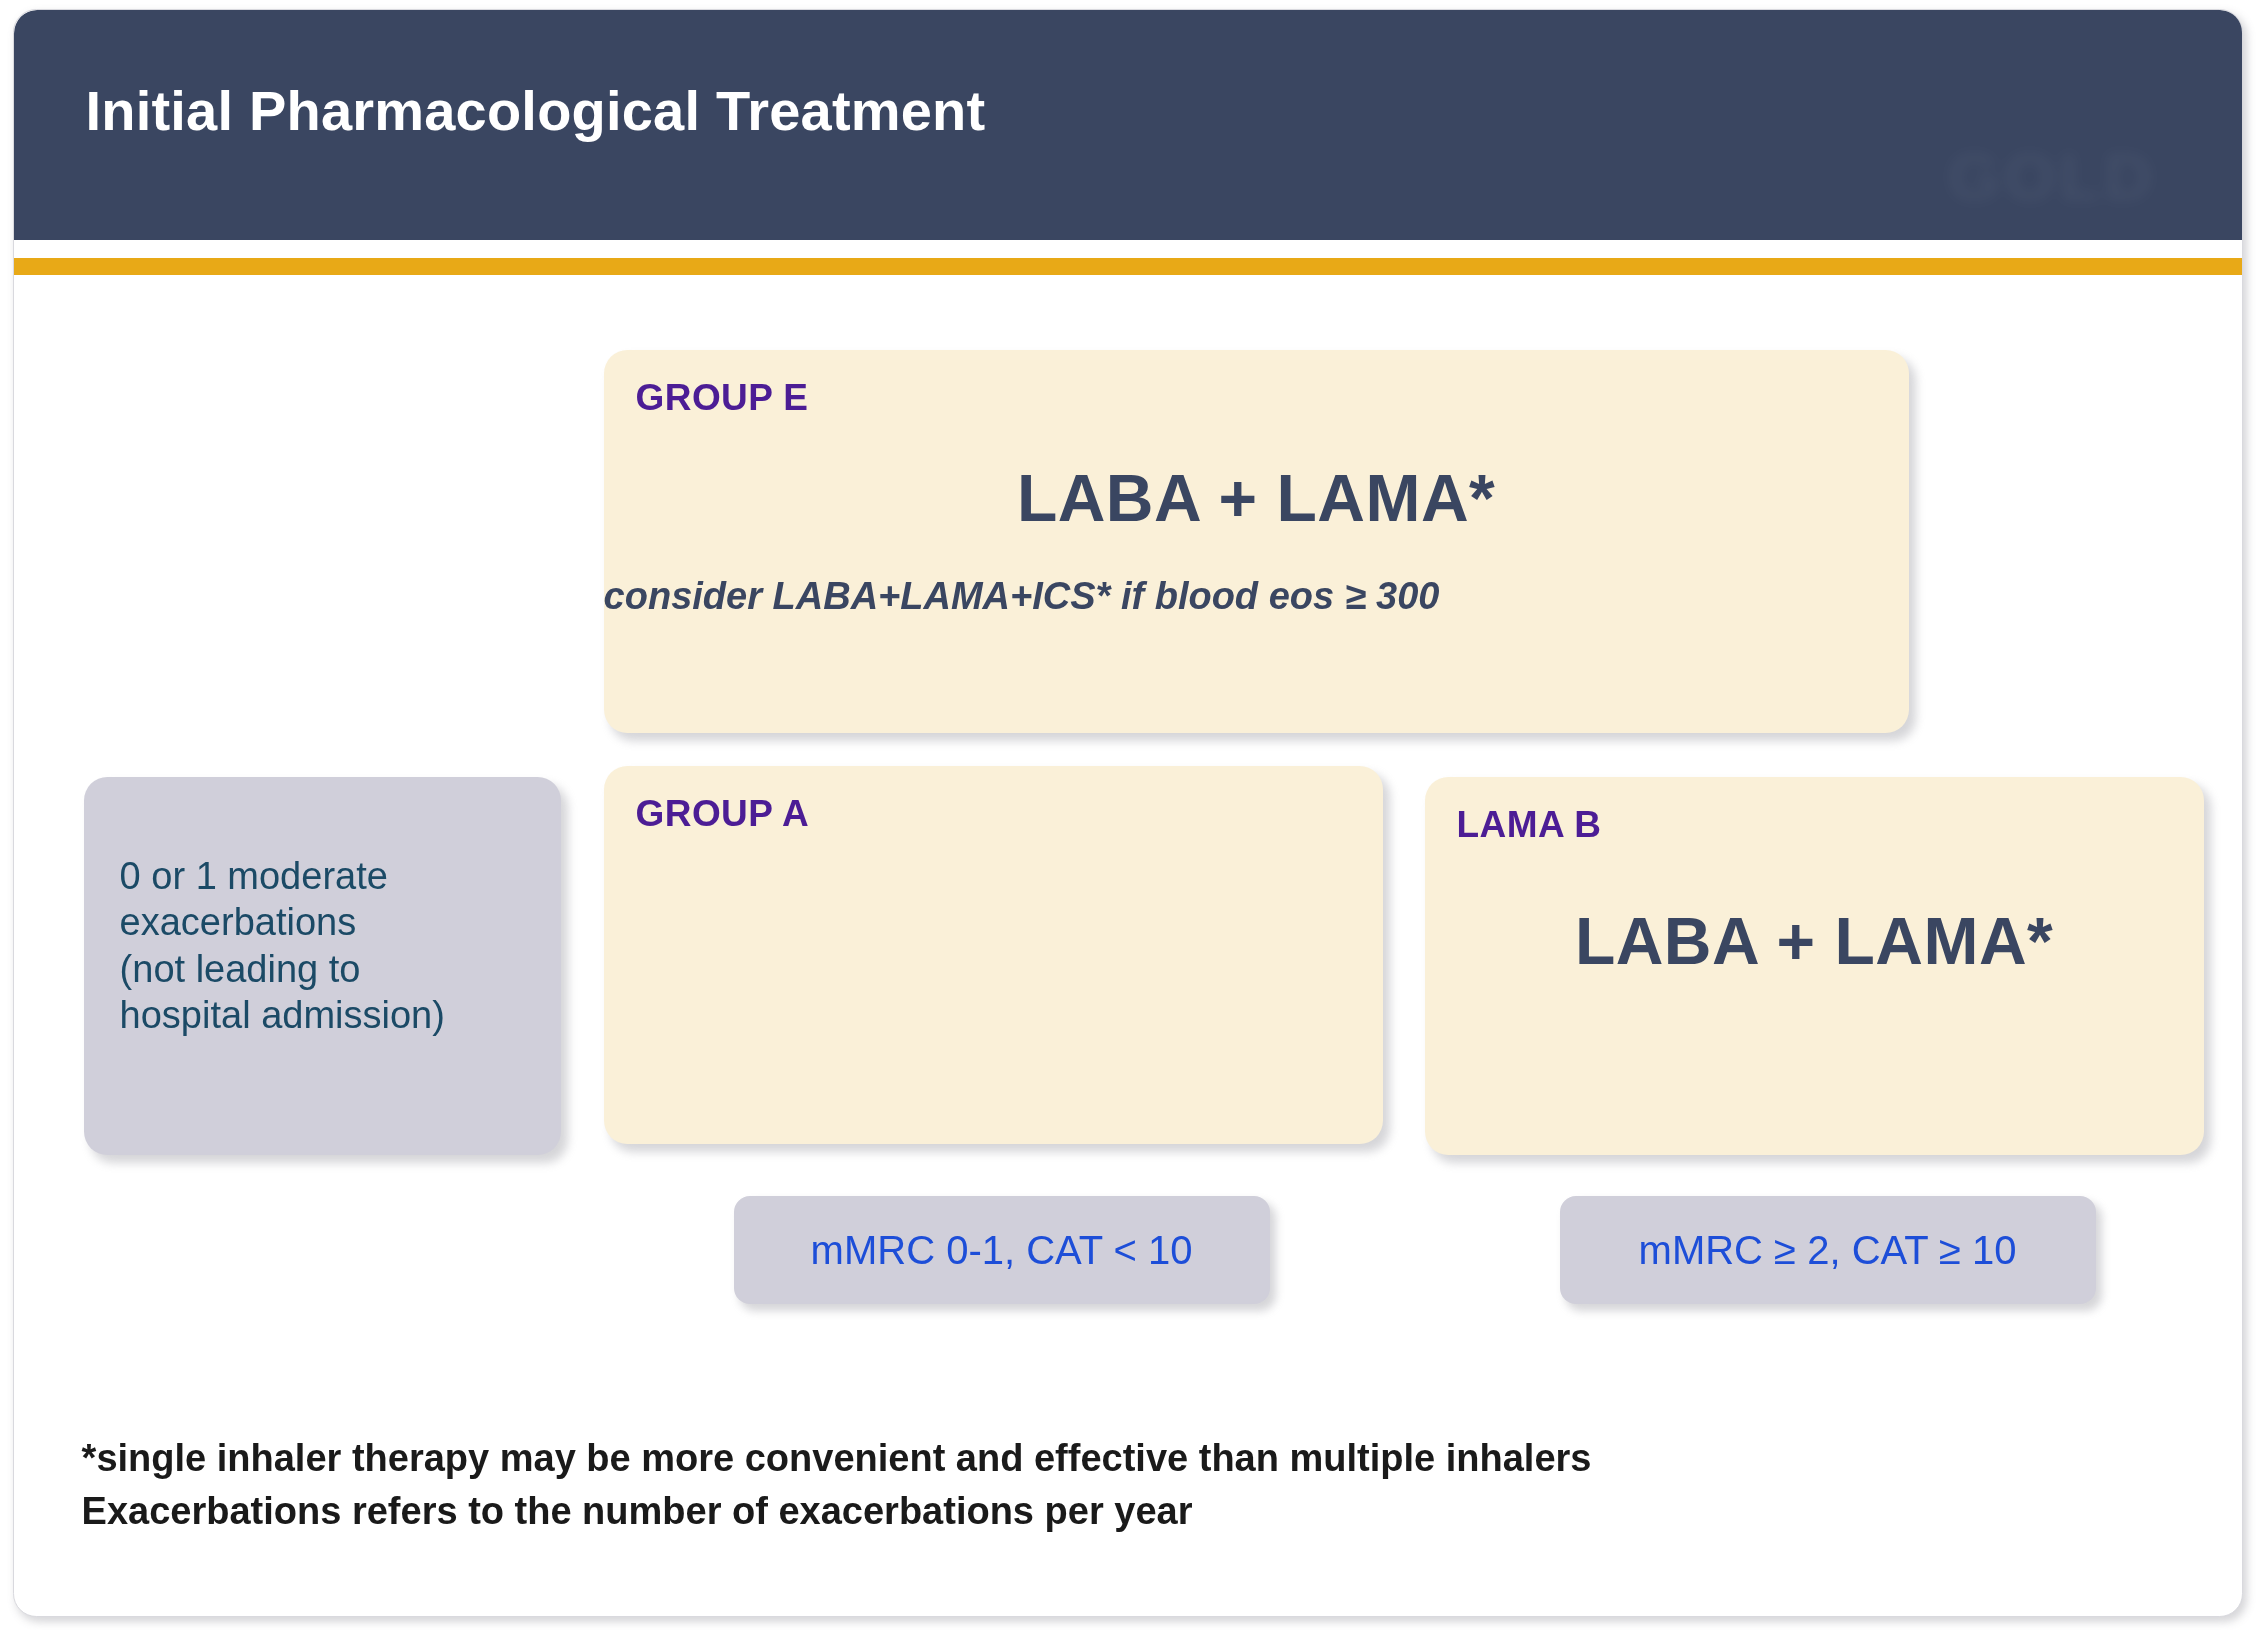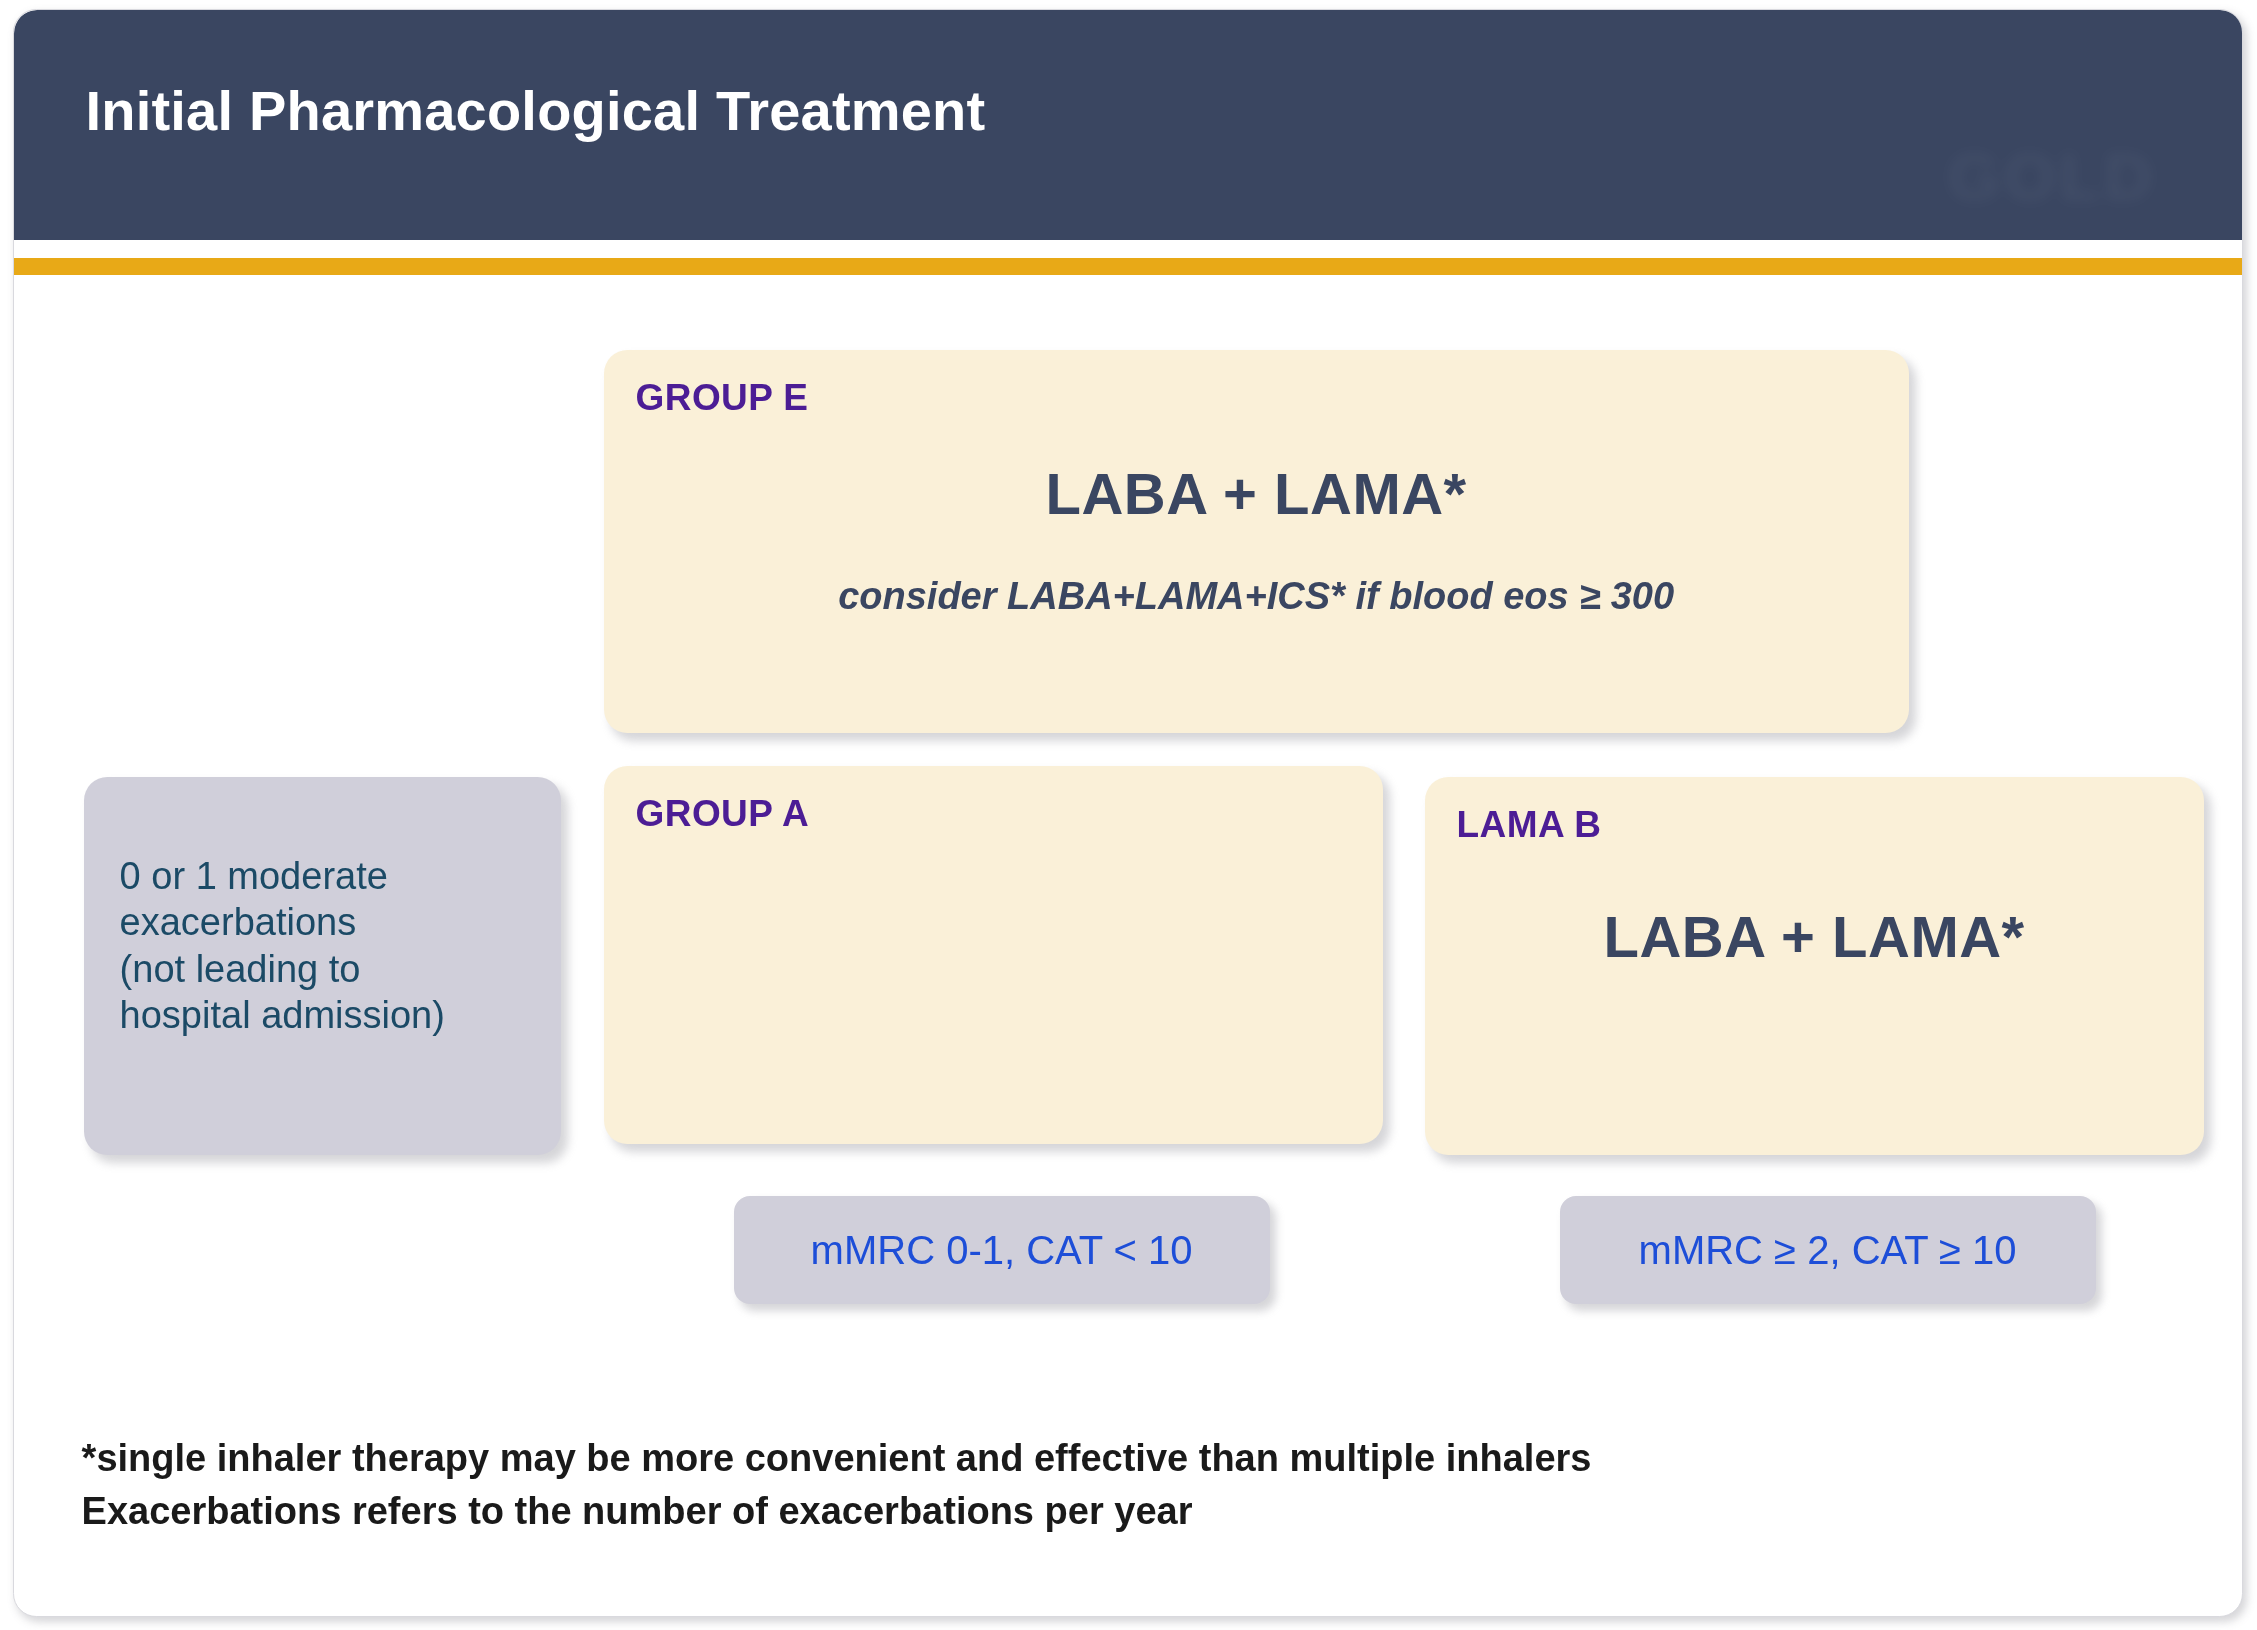--- a/index.html
+++ b/index.html
@@ -107,31 +107,30 @@
     font-weight: bold;
     color: #4c1d95;
     letter-spacing: 0.4px;
   }
 
   .rx-main {
     position: absolute;
     left: 0;
     right: 0;
     text-align: center;
-    font-size: 58px;
+    font-size: 66px;
     font-weight: bold;
     color: #3a4661;
     letter-spacing: 0.5px;
     white-space: nowrap;
   }
   .rx-sub {
     position: absolute;
     left: 0;
     right: 0;
-    text-align: center;
     font-size: 38px;
     font-style: italic;
     font-weight: bold;
     color: #3a4661;
     white-space: nowrap;
   }
 
   
   .pill {
     position: absolute;

